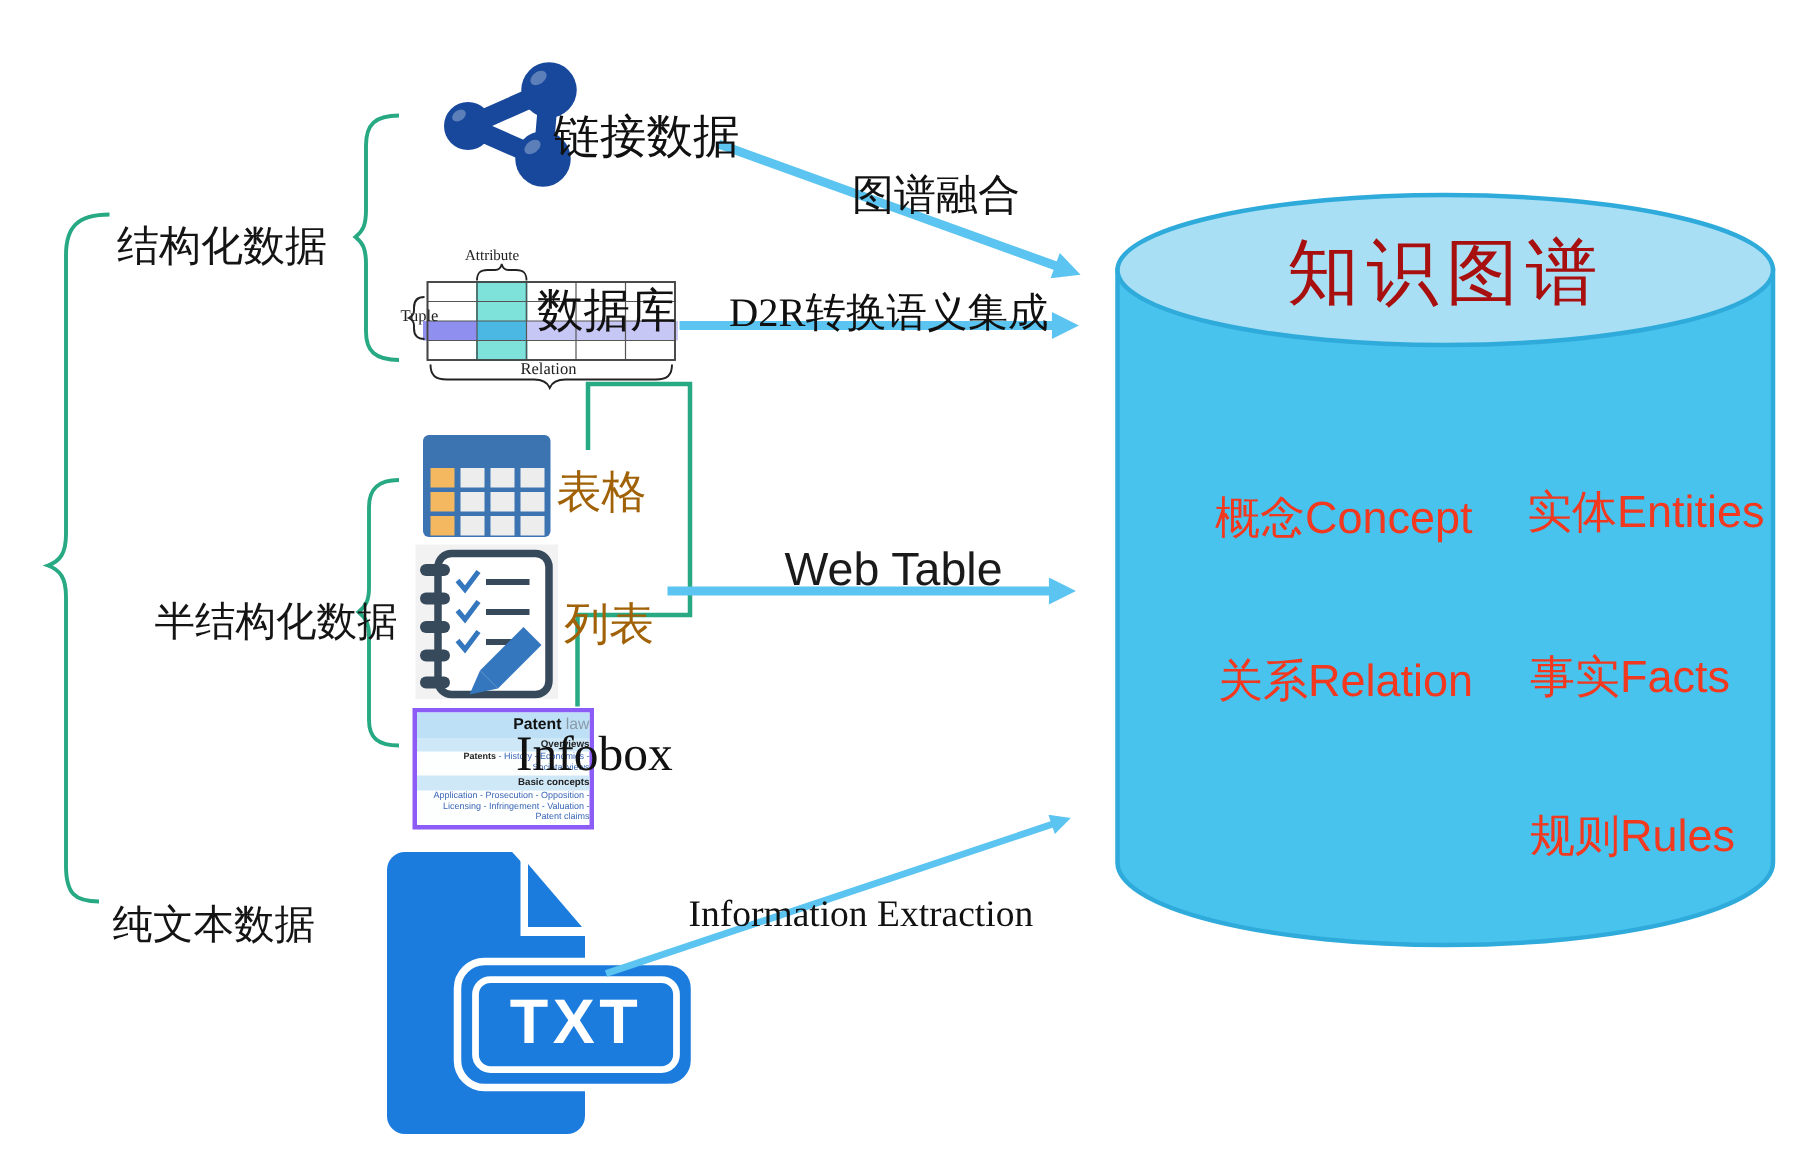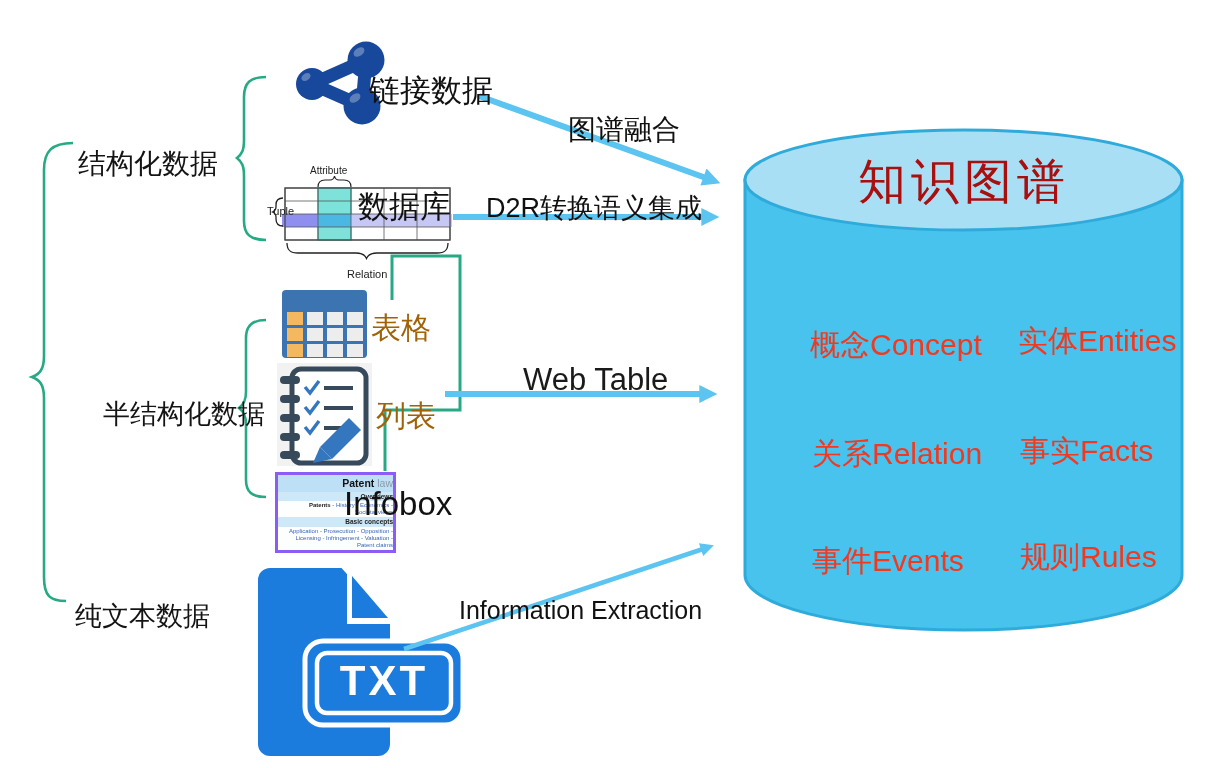--- a/index.html
+++ b/index.html
@@ -1,20 +1,20 @@
 <!DOCTYPE html>
 <html><head>
 <meta charset="utf-8">
 <style>
   html,body{margin:0;padding:0;background:#fff;}
   #canvas{position:relative;width:1212px;height:768px;background:#ffffff;overflow:hidden;
           font-family:"Liberation Sans","DejaVu Sans",sans-serif;}
   #overlay{position:absolute;left:0;top:0;z-index:1;}
   .txt{position:absolute;z-index:3;white-space:nowrap;color:#111;}
-  .serif{font-family:Liberation Sans, sans-serif;}
+  .serif{font-family:Liberation Serif, serif;}
   .sans{font-family:"Liberation Sans","DejaVu Sans",sans-serif;}
   .group-label{font-size:28px;color:#141414;}
   .src-label{font-size:30px;color:#a16207;}
   .proc-label{font-size:27px;color:#101010;}
   .tiny{font-size:11px;color:#222;}
   .kg-title{font-size:48px;font-weight:normal;color:#A80F0F;letter-spacing:5px;text-align:center;}
   .kg-item{font-size:30px;color:#F2381F;}
   
   #infobox{position:absolute;left:275px;top:472px;width:115px;z-index:2;
            background:#fdfefe;border:3px solid #8b5cf6;font-size:6px;line-height:1.18;
@@ -125,21 +125,21 @@
   </svg>
 
   <div class="txt serif group-label" style="left:78px;top:145px;">结构化数据</div>
   <div class="txt serif group-label" style="left:62px;top:396px;font-size:27px;margin-left:41px;">半结构化数据</div>
   <div class="txt serif group-label" style="left:75px;top:598px;font-size:27px;">纯文本数据</div>
 
   <div class="txt serif" style="left:369px;top:70px;font-size:31px;">链接数据</div>
   <div class="txt serif" style="left:358px;top:186px;font-size:31px;">数据库</div>
   <div class="txt serif tiny" style="left:310px;top:165px;font-size:10px;">Attribute</div>
   <div class="txt serif tiny" style="left:247px;top:205px;padding-left:20px;">Tuple</div>
-  <div class="txt serif tiny" style="left:347px;top:268px;">Relation</div>
+  <div class="txt serif tiny" style="left:347px;top:240px;">Relation</div>
   <div class="txt serif src-label" style="left:371px;top:308px;">表格</div>
   <div class="txt serif src-label" style="left:376px;top:396px;">列表</div>
   <div class="txt serif" style="left:344px;top:485px;font-size:33px;">Infobox</div>
 
   <div id="infobox">
     <div class="hdr"><b>Patent</b><span> law</span></div>
     <div class="sect">Overviews</div>
     <div class="links"><b>Patents</b><span> - History - Economics -</span><br>
       <span>Societal views</span></div>
     <div class="sect">Basic concepts</div>
@@ -155,16 +155,15 @@
   <div class="txt serif" style="left:568px;top:111px;font-size:28px;">图谱融合</div>
   <div class="txt serif proc-label" style="left:486px;top:190px;">D2R转换语义集成</div>
   <div class="txt sans" style="left:523px;top:362px;font-size:31px;color:#1a1a1a;">Web Table</div>
   <div class="txt serif" style="left:459px;top:596px;font-size:25px;">Information Extraction</div>
 
   <div class="txt kg-title" style="left:745px;top:150px;width:438px;">知识图谱</div>
   <div class="txt kg-item" style="left:810px;top:325px;">概念Concept</div>
   <div class="txt kg-item" style="left:1018px;top:321px;">实体Entities</div>
   <div class="txt kg-item" style="left:812px;top:434px;">关系Relation</div>
   <div class="txt kg-item" style="left:1020px;top:431px;">事实Facts</div>
-  <div class="txt kg-item" style="left:812px;top:541px;">事件Events</div>
   <div class="txt kg-item" style="left:1020px;top:537px;">规则Rules</div>
 
 </div>
 
 </body></html>

